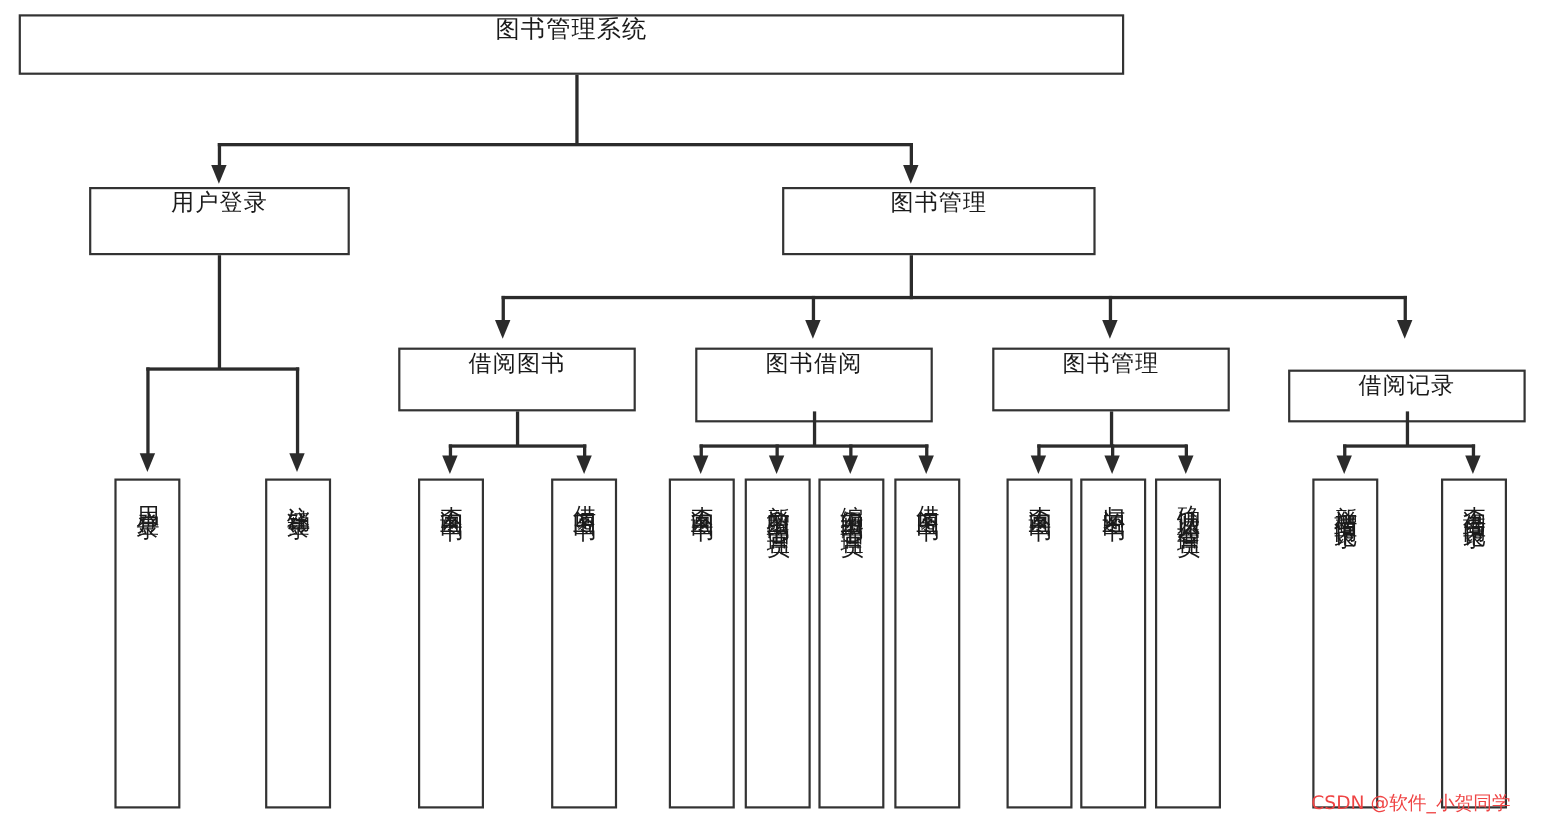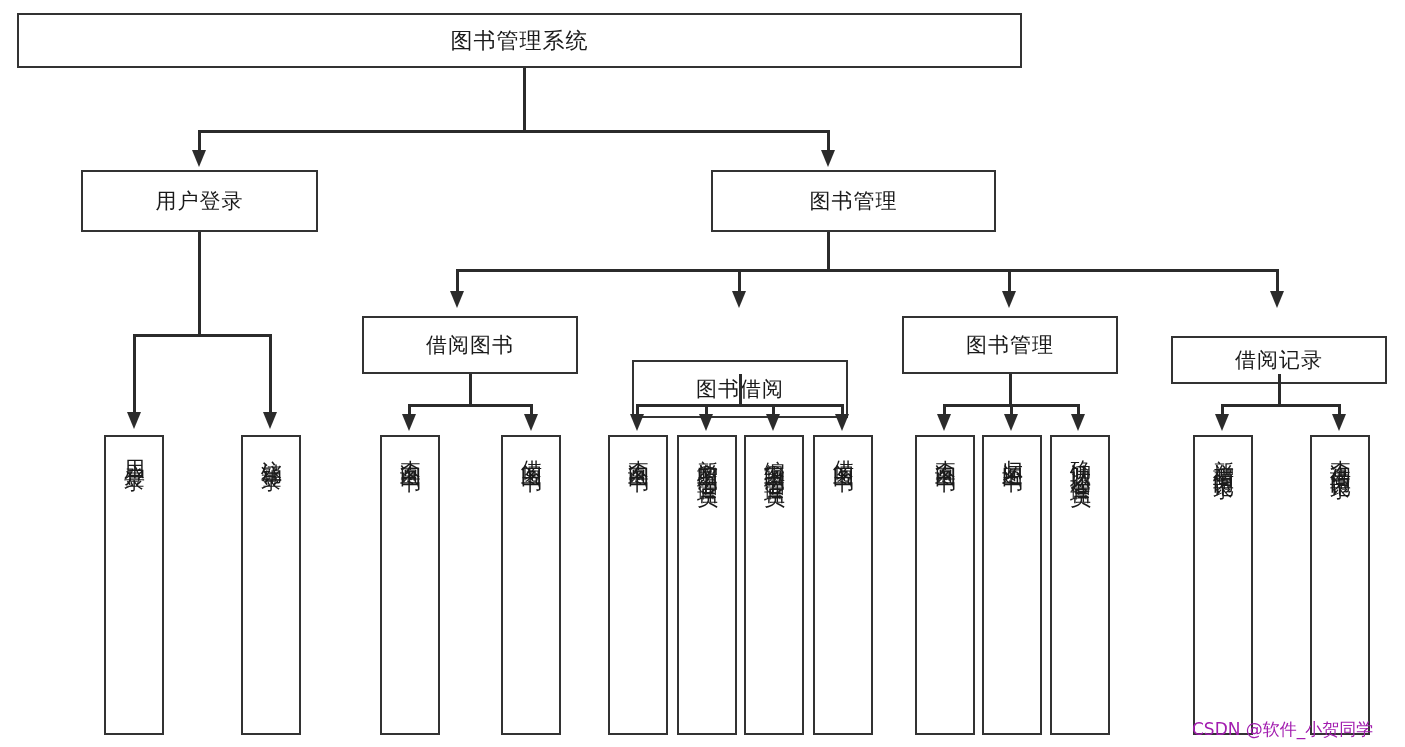--- a/index.html
+++ b/index.html
@@ -17,21 +17,21 @@
     background: #ffffff;
     overflow: hidden;
   }
   
   .node {
     position: absolute;
     box-sizing: border-box;
     border: 2px solid #333333;
     background: #ffffff;
     display: flex;
-    align-items: center;
+    align-items: flex-start;
     justify-content: center;
     color: #1a1a1a;
   }
   .node .label {
     font-size: 21px;
     line-height: 1.15;
     letter-spacing: 1px;
     white-space: nowrap;
     color: #1a1a1a;
   }
@@ -68,21 +68,21 @@
     width: 0;
     height: 0;
     border-left: 7px solid transparent;
     border-right: 7px solid transparent;
     border-top: 17px solid #2b2b2b;
   }
 
   
   .watermark {
     position: absolute;
-    color: #a21caf;
+    color: #ef4444;
     font-size: 17px;
     white-space: nowrap;
     user-select: none;
   }
 </style>
 </head>
 <body>
 
 <div id="canvas">
 
@@ -132,21 +132,21 @@
 
   <div class="seg v" style="left:1008px; top:269px; width:3px; height:26px;"></div>
   <div class="arrow" style="left:1002px; top:291px;"></div>
 
   <div class="seg v" style="left:1276px; top:269px; width:3px; height:26px;"></div>
   <div class="arrow" style="left:1270px; top:291px;"></div>
 
   <div class="node lvl3" style="left:362px; top:316px; width:216px; height:58px;">
     <span class="label">借阅图书</span>
   </div>
-  <div class="node lvl3" style="left:632px; top:316px; width:216px; height:58px;margin-top:44px;">
+  <div class="node lvl3" style="left:632px; top:316px; width:216px; height:68px;">
     <span class="label">图书借阅</span>
   </div>
   <div class="node lvl3" style="left:902px; top:316px; width:216px; height:58px;">
     <span class="label">图书管理</span>
   </div>
   <div class="node lvl3" style="left:1171px; top:336px; width:216px; height:48px;">
     <span class="label">借阅记录</span>
   </div>
 
   <div class="seg v" style="left:469px; top:374px; width:3px; height:32px;"></div>

